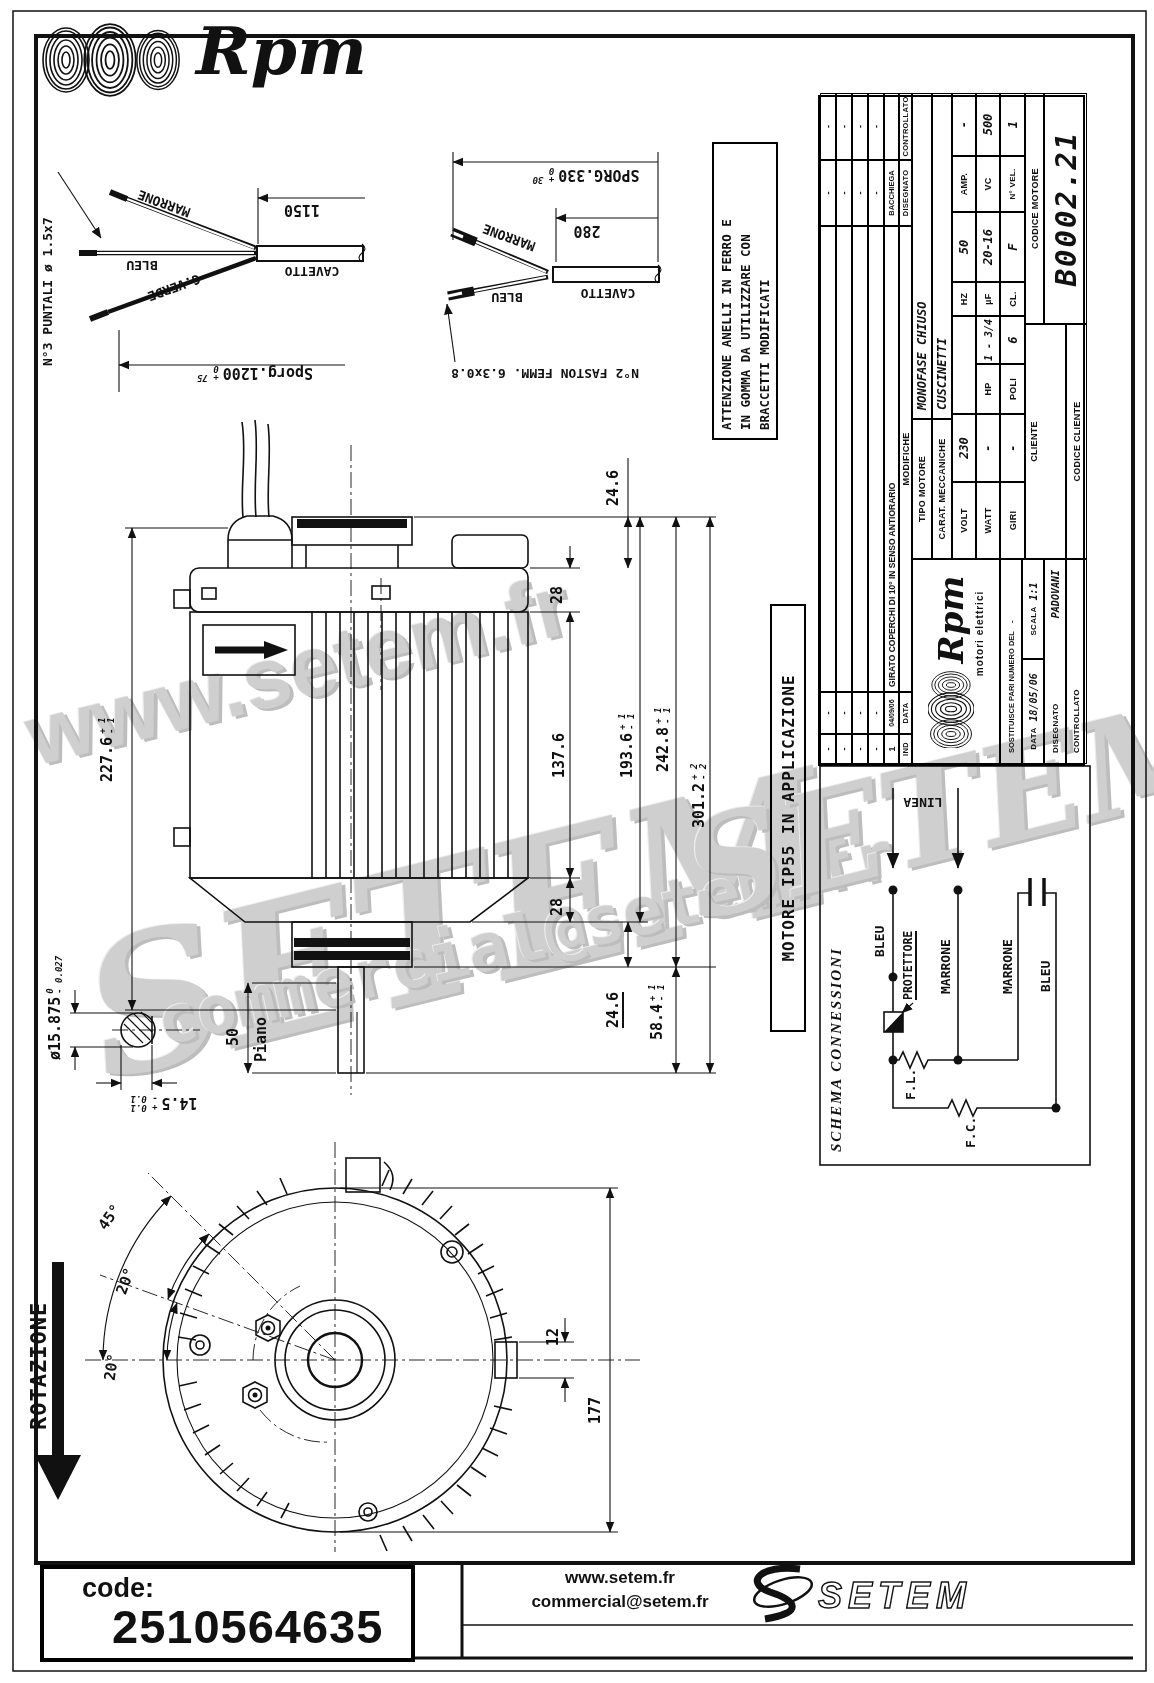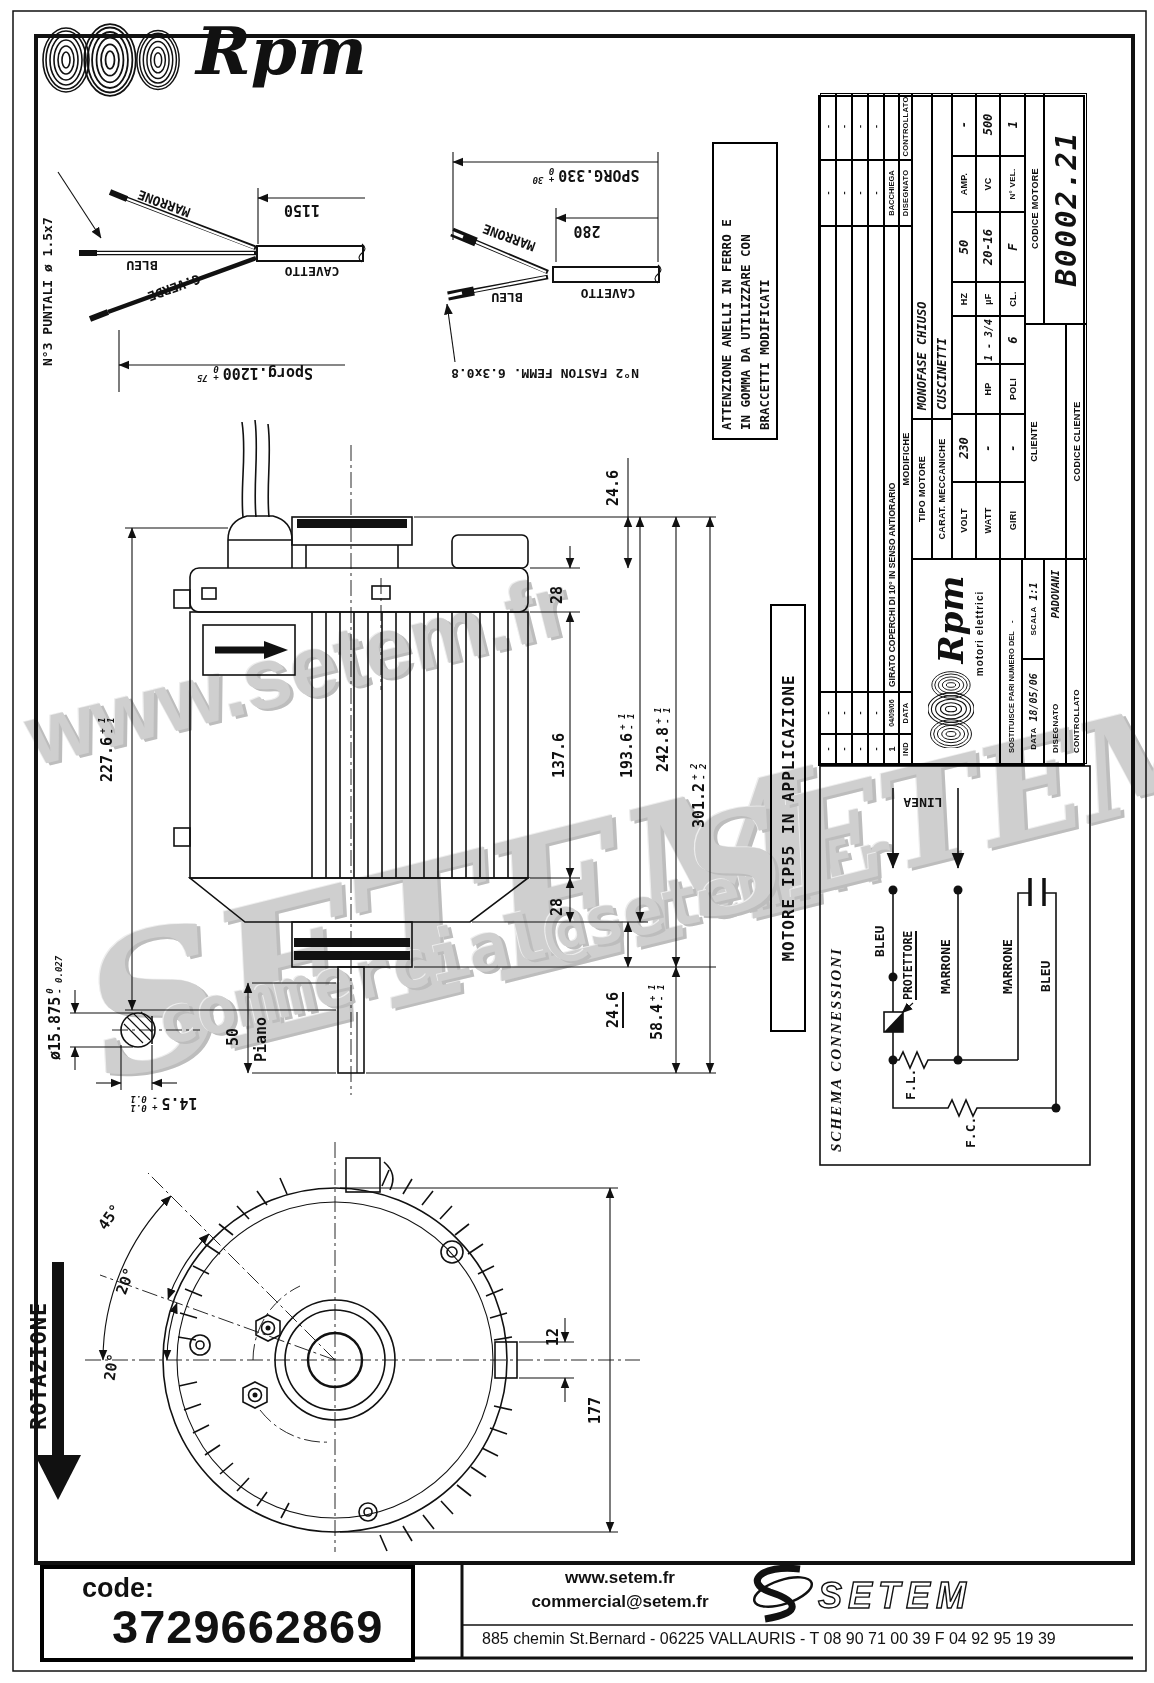--- a/index.html
+++ b/index.html
@@ -512,19 +512,18 @@
     <div class="c vl" style="left:608px;top:180px;width:63px;height:25px;">1</div>
 
     <div class="c lb" style="left:205px;top:205px;width:235px;height:41px;align-items:flex-start;padding-top:3px;">CLIENTE</div>
     <div class="c lb" style="left:205px;top:246px;width:235px;height:21px;">CODICE CLIENTE</div>
     <div class="c lb" style="left:440px;top:205px;width:231px;height:19px;">CODICE MOTORE</div>
     <div class="c" style="left:440px;top:224px;width:231px;height:43px;font:bold italic 29px 'DejaVu Sans Mono',monospace;letter-spacing:2px;">B0002.21</div>
   </div>
 
   <div class="box" style="left:40px;top:1565px;width:375px;height:97px;border-width:4px;z-index:4;background:#fff;">
     <div class="t" style="left:38px;top:4px;font:bold 27px 'Liberation Sans',sans-serif;">code:</div>
-    <div class="t" style="left:68px;top:30px;font:bold 47px 'Liberation Sans',sans-serif;letter-spacing:1px;">3729662869</div>
+    <div class="t" style="left:68px;top:30px;font:bold 47px 'Liberation Sans',sans-serif;letter-spacing:1px;">2510564635</div>
   </div>
   <div class="t" style="left:540px;top:1568px;width:160px;text-align:center;font:bold 17px 'Liberation Sans',sans-serif;">www.setem.fr</div>
   <div class="t" style="left:505px;top:1592px;width:230px;text-align:center;font:bold 17px 'Liberation Sans',sans-serif;">commercial@setem.fr</div>
-  <div class="t" style="left:482px;top:1630px;font:16px 'Liberation Sans',sans-serif;">885 chemin St.Bernard  -  06225 VALLAURIS  -  T 08 90 71 00 39   F 04 92 95 19 39</div>
 
 </div>
 
 </body></html>

